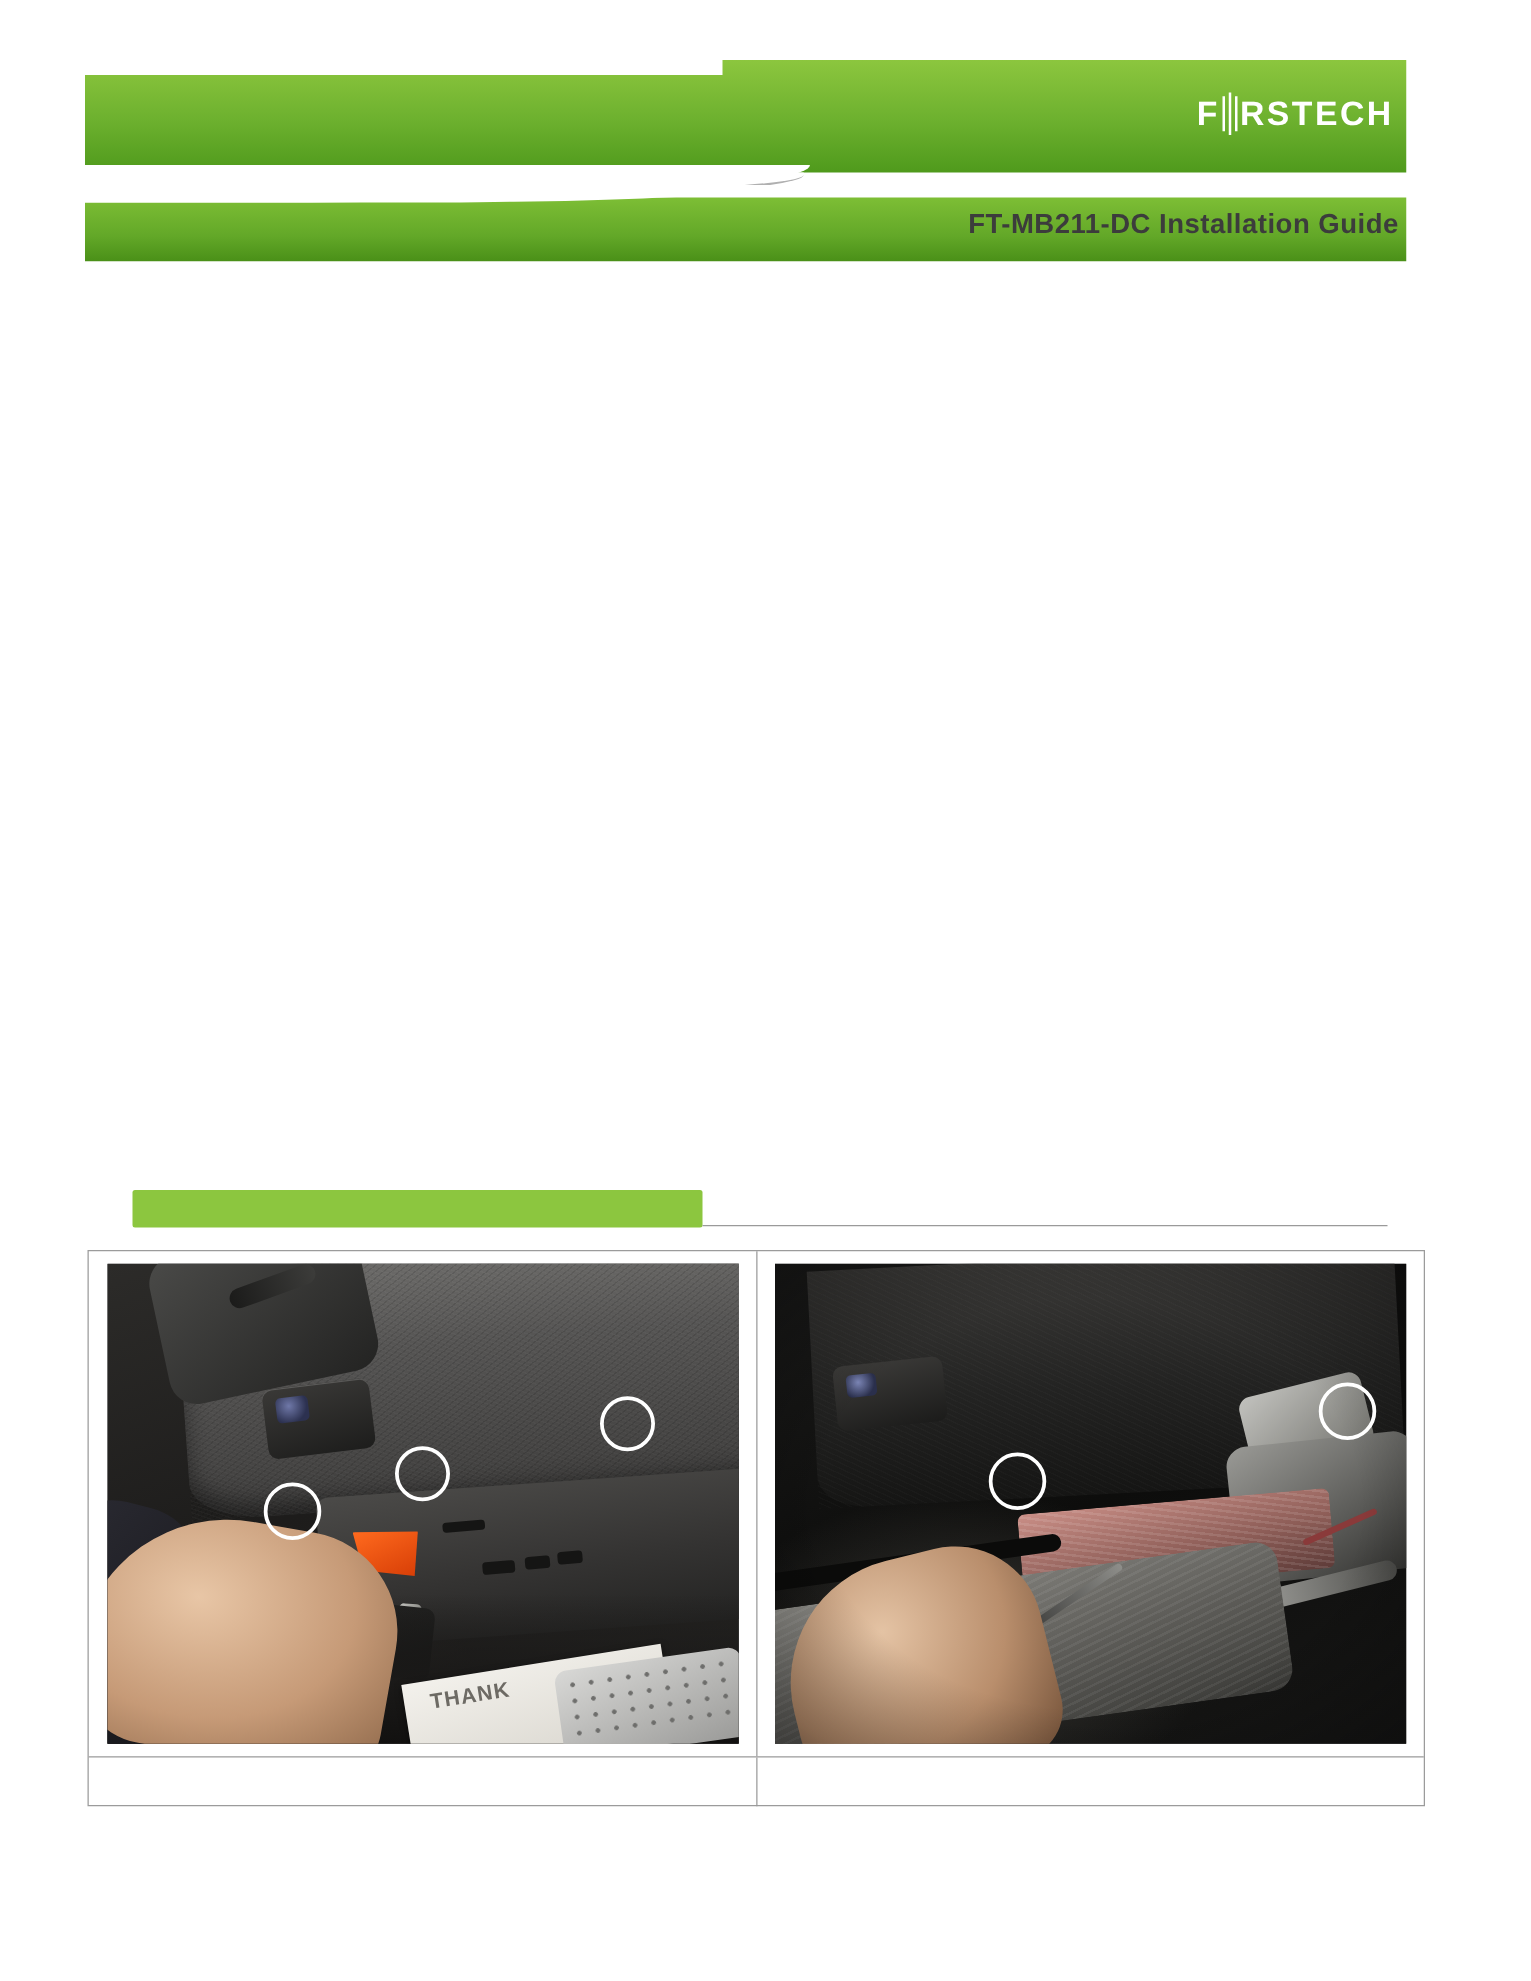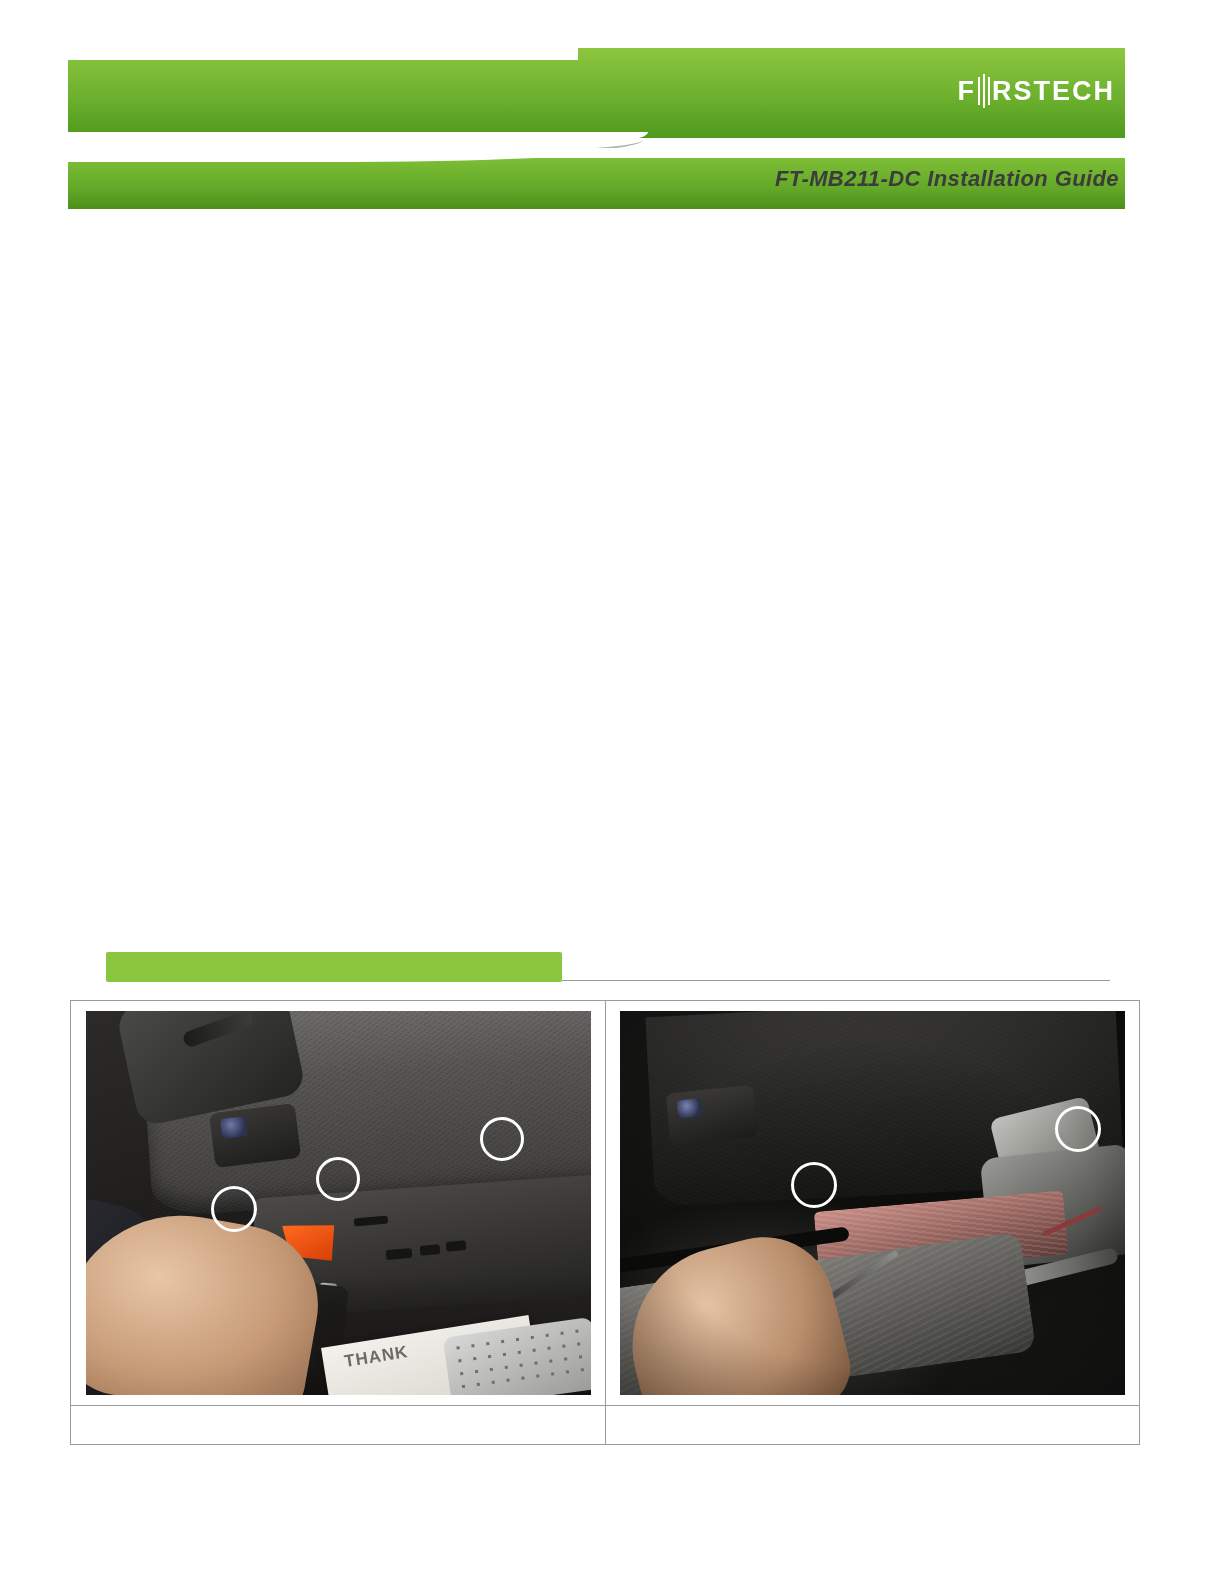--- a/index.html
+++ b/index.html
@@ -71,21 +71,20 @@
     background: #ffffff;
   }
   .header-title {
     position: absolute;
     right: 6px; top: 118px;
     font-size: 22px;
     font-weight: bold;
     color: #3c3c3c;
     letter-spacing: 0.4px;
     font-family: "Liberation Sans", sans-serif;
-    font-style: italic;
   }
   
   .logo {
     position: absolute;
     right: 10px; top: 26px;
     display: flex;
     align-items: center;
     height: 34px;
   }
   .logo-text {

